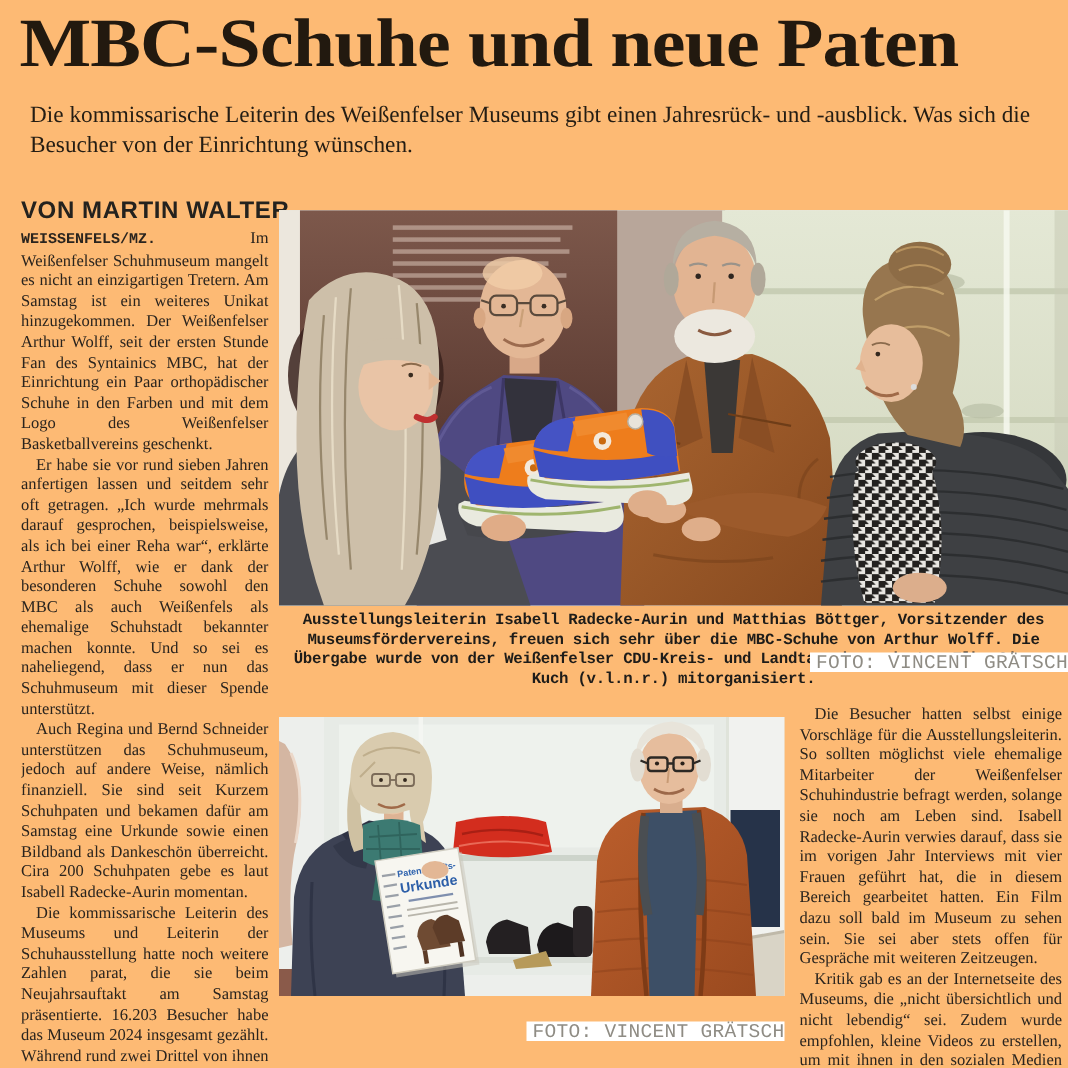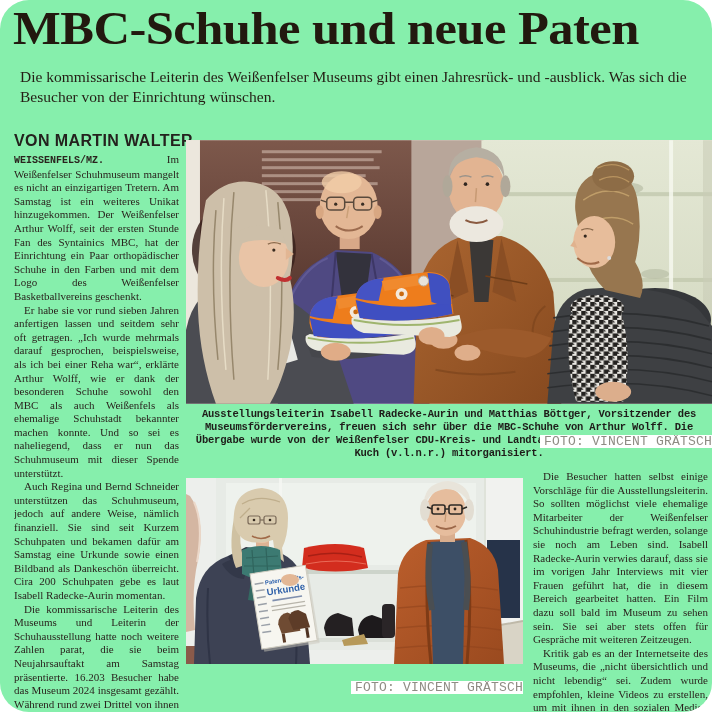--- a/index.html
+++ b/index.html
@@ -1,17 +1,17 @@
 <!DOCTYPE html>
 <html lang="de"><head>
 <meta charset="utf-8">
 <style>
   html,body{margin:0;padding:0;background:#ffffff;}
-  .page{position:relative;width:712px;height:712px;background:#86efac;overflow:hidden;
-        font-family:"Liberation Serif",serif;color:#2a241e;hyphens:auto;border-radius:29px;}
+  .page{position:relative;width:712px;height:712px;background:#fdba74;overflow:hidden;
+        font-family:"Liberation Serif",serif;color:#2a241e;hyphens:auto;}
   .headline{position:absolute;left:13px;top:0px;margin:0;font-family:"Liberation Serif",serif;
         font-weight:700;font-size:46px;line-height:58px;letter-spacing:-0.5px;color:#22190f;
         transform:scaleX(1.10);transform-origin:left top;white-space:nowrap;}
   .subhead{position:absolute;left:20px;top:67px;width:692px;margin:0;
         font-size:15.5px;line-height:20px;color:#241d14;}
   .byline{position:absolute;left:14px;top:132px;font-family:"Liberation Sans",sans-serif;
         font-weight:700;font-size:16px;letter-spacing:.4px;color:#24221e;}
   .col{position:absolute;text-align:justify;font-size:11px;line-height:13.6px;overflow:hidden;}
   .col p{margin:0;text-indent:10px;}
   .col p.lead{text-indent:0;}

